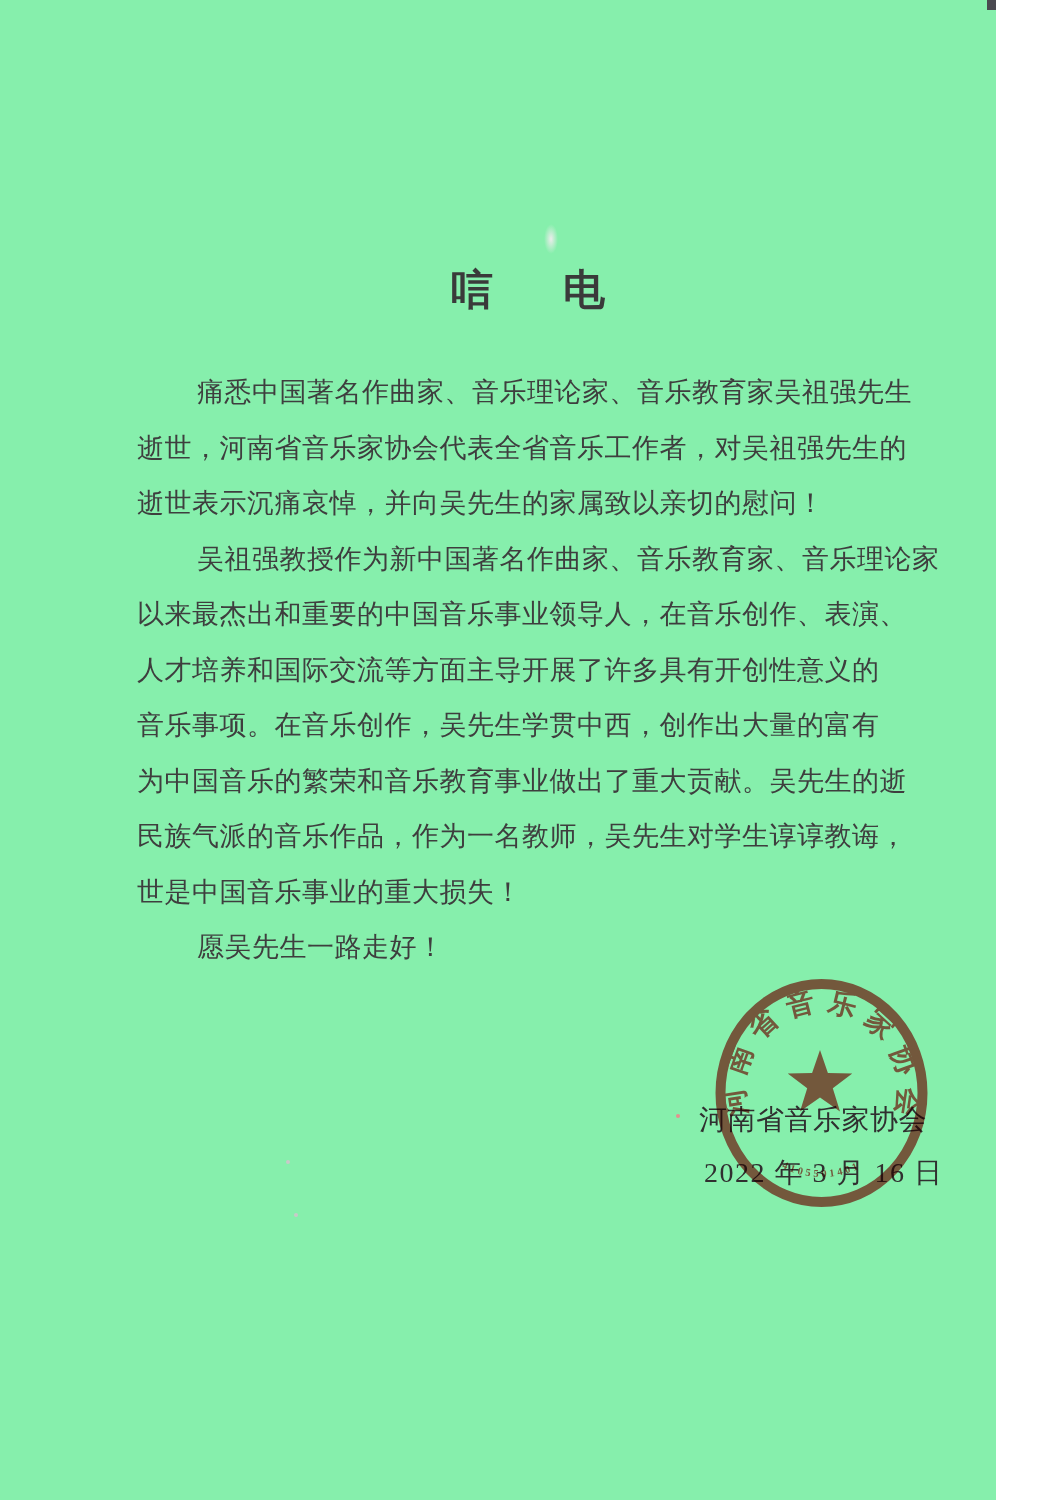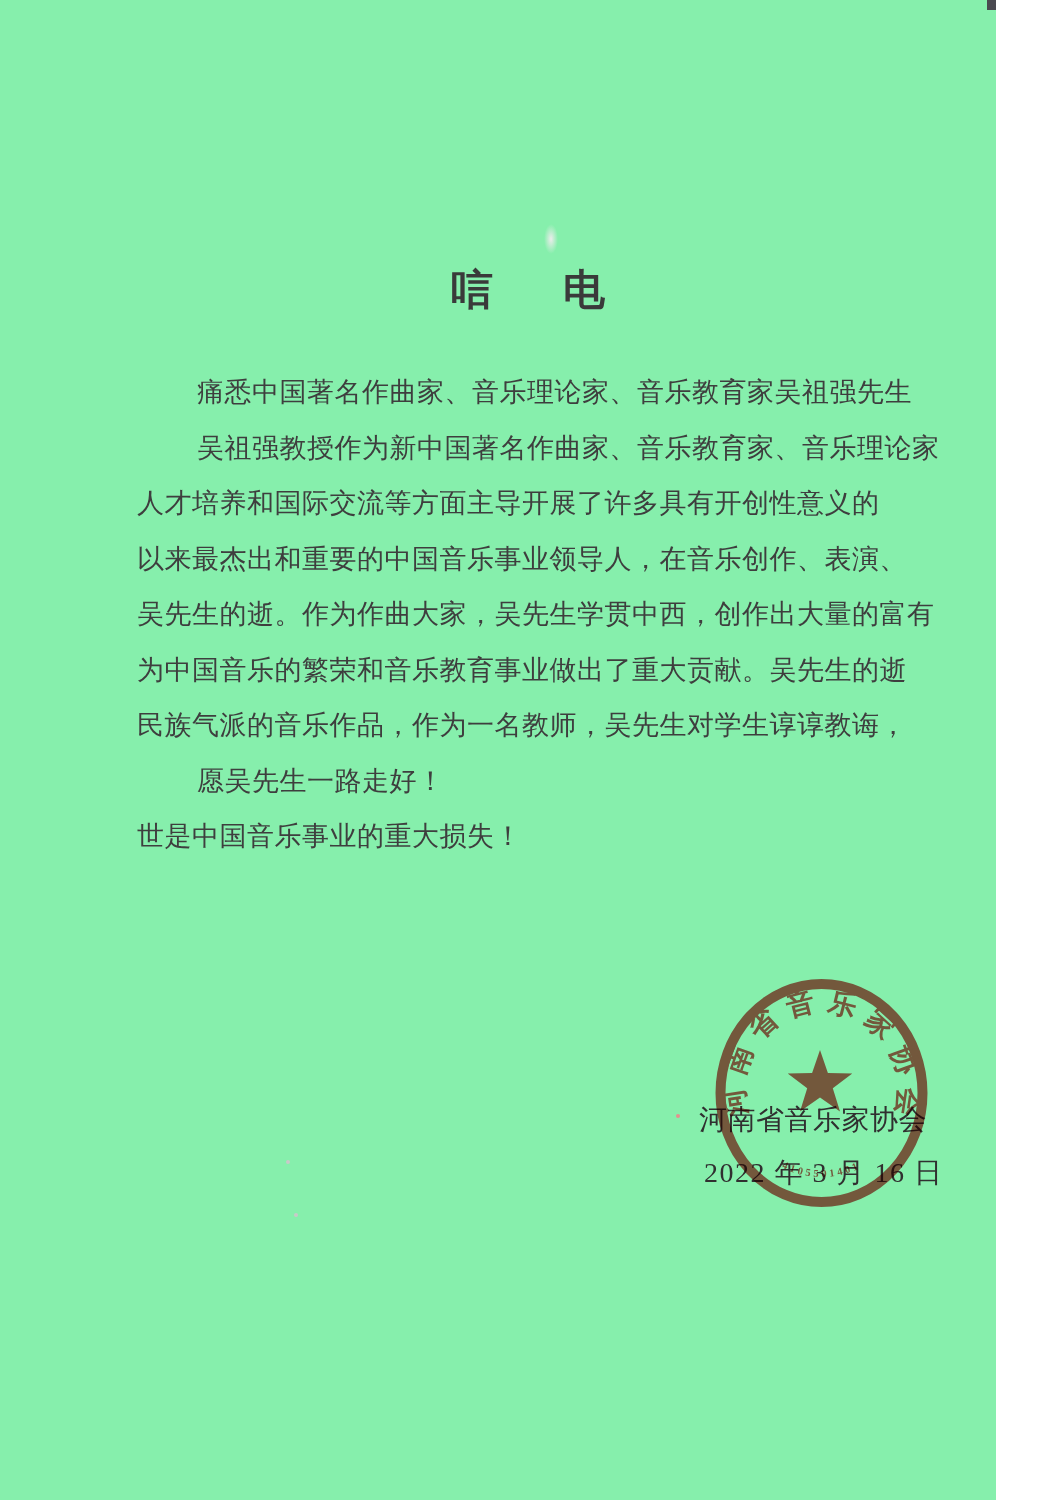--- a/index.html
+++ b/index.html
@@ -100,28 +100,30 @@
   <div class="smudge"></div>
   <div class="corner-mark"></div>
   <div class="speck" style="left:286px; top:1160px;"></div>
   <div class="speck" style="left:294px; top:1213px;"></div>
   <div class="speck red" style="left:676px; top:1114px;"></div>
 
   <div class="title">唁　电</div>
 
   <div class="body-text">
     <div class="line indent">痛悉中国著名作曲家、音乐理论家、音乐教育家吴祖强先生</div>
+    <div class="line">逝世，河南省音乐家协会代表全省音乐工作者，对吴祖强先生的</div>
+    <div class="line">逝世表示沉痛哀悼，并向吴先生的家属致以亲切的慰问！</div>
     <div class="line indent">吴祖强教授作为新中国著名作曲家、音乐教育家、音乐理论家</div>
+    <div class="line">以来最杰出和重要的中国音乐事业领导人，在音乐创作、表演、</div>
     <div class="line">人才培养和国际交流等方面主导开展了许多具有开创性意义的</div>
-    <div class="line">以来最杰出和重要的中国音乐事业领导人，在音乐创作、表演、</div>
-    <div class="line">吴先生的逝。作为作曲大家，吴先生学贯中西，创作出大量的富有</div>
+    <div class="line">音乐事项。在音乐创作，吴先生学贯中西，创作出大量的富有</div>
     <div class="line">为中国音乐的繁荣和音乐教育事业做出了重大贡献。吴先生的逝</div>
     <div class="line">民族气派的音乐作品，作为一名教师，吴先生对学生谆谆教诲，</div>
+    <div class="line">世是中国音乐事业的重大损失！</div>
     <div class="line indent">愿吴先生一路走好！</div>
-    <div class="line">世是中国音乐事业的重大损失！</div>
   </div>
 
   <div class="signature">河南省音乐家协会</div>
   <div class="dateline">2022 年 3 月 16 日</div>
 
   <svg class="seal" width="228" height="232" viewBox="0 0 228 232" aria-hidden="true">
     <defs>
       <path id="sealArcPath" d="M 42.8 145 A 78 78 0 1 1 184.2 145" fill="none"></path>
       <path id="sealSerialPath" d="M 46.1 168.6 A 88 88 0 0 0 180.9 168.6" fill="none"></path>
     </defs>

